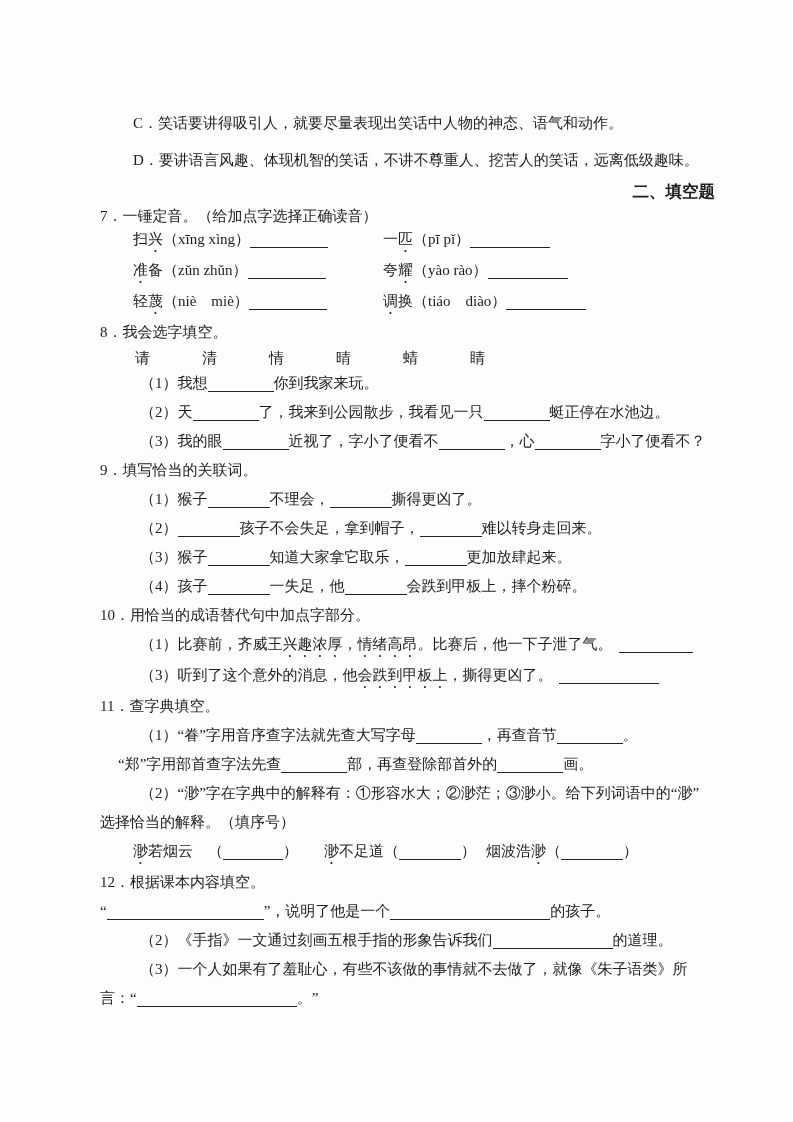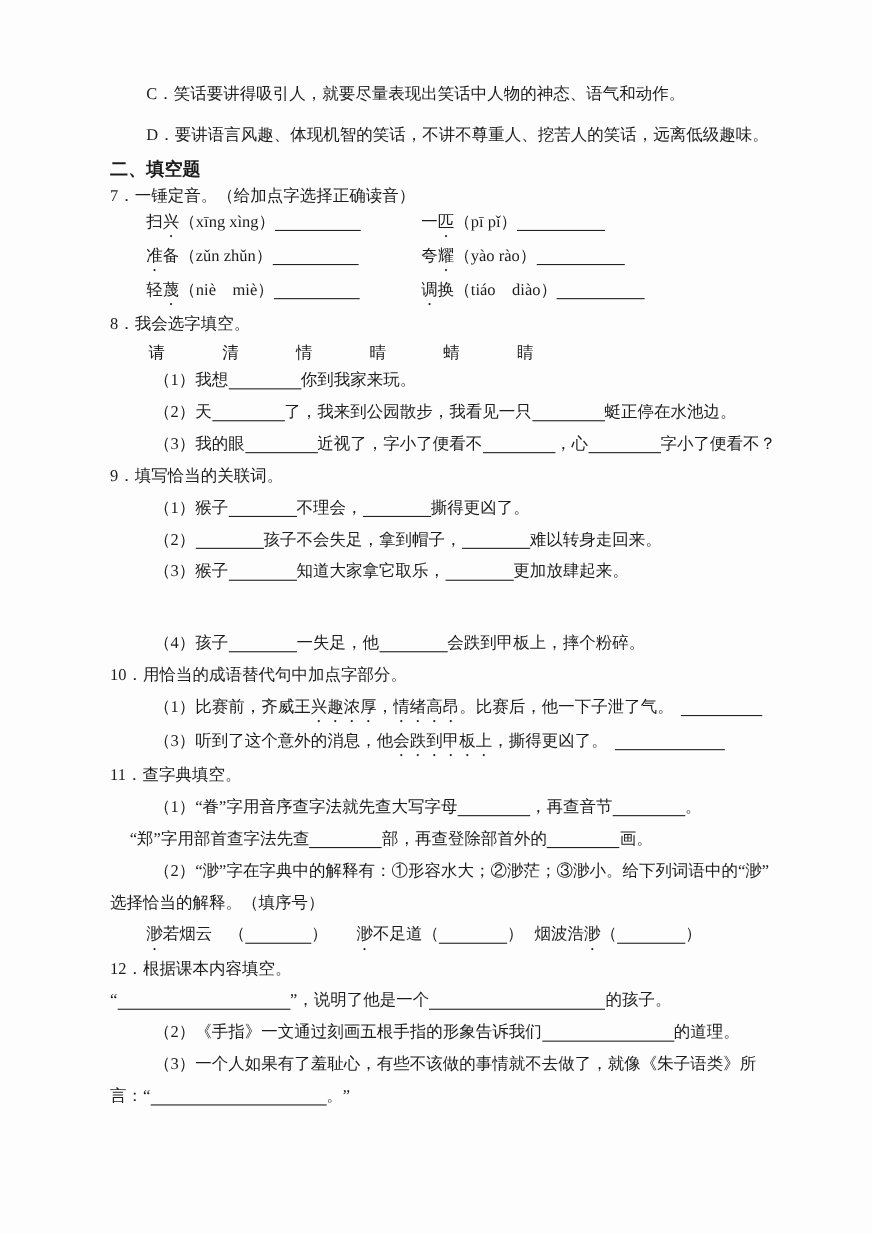--- a/index.html
+++ b/index.html
@@ -2,34 +2,35 @@
 <html lang="zh"><head>
 <meta charset="utf-8">
 <style>
   html,body { margin:0; padding:0; background:#9a9a9a; }
   .page {
     position: relative;
     width: 793px;
     height: 1122px;
     margin: 0 auto;
     box-sizing: border-box;
-    padding: 68px 78px 0 100px;
+    padding: 105px 78px 0 100px;
     background: #fdfdfd;
     color: #1c1c1c;
     font-family: "Liberation Serif", "DejaVu Serif", serif;
     font-size: 15px;
     overflow: hidden;
   }
   .line { line-height: 29px; white-space: nowrap; }
   .line.opt { line-height: 36.5px; }
   .line.hdr {
     font-family: "Liberation Sans", "DejaVu Sans", sans-serif;
     font-weight: 700;
     font-size: 16.5px;
     line-height: 26px;
+    text-align: right;
   }
   .line.t24 { line-height: 24px; }
   .line.t22 { line-height: 22px; }
   .seg { white-space: pre; }
   .em {
     -webkit-text-emphasis: filled dot #1c1c1c;
     -webkit-text-emphasis-position: under;
     text-emphasis: filled dot #1c1c1c;
     text-emphasis-position: under;
     text-emphasis-position: under left;
@@ -56,21 +57,21 @@
     <div class="line" style="padding-left: 33px;"><span class="col" style="width: 250px;"><span class="seg">轻</span><span class="seg em">蔑</span><span class="seg">（niè　miè）</span><span class="blank" style="width: 78px;"></span></span><span class="col"><span class="seg em">调</span><span class="seg">换（tiáo　diào）</span><span class="blank" style="width: 80px;"></span></span></div>
     <div class="line"><span class="seg">8．我会选字填空。</span></div>
     <div class="line t22" style="padding-left: 35px;"><span class="seg">请</span><span class="gap" style="width: 52px;"></span><span class="seg">清</span><span class="gap" style="width: 52px;"></span><span class="seg">情</span><span class="gap" style="width: 52px;"></span><span class="seg">晴</span><span class="gap" style="width: 52px;"></span><span class="seg">蜻</span><span class="gap" style="width: 52px;"></span><span class="seg">睛</span></div>
     <div class="line" style="padding-left: 40px;"><span class="seg">（1）我想</span><span class="blank" style="width: 66px;"></span><span class="seg">你到我家来玩。</span></div>
     <div class="line" style="padding-left: 40px;"><span class="seg">（2）天</span><span class="blank" style="width: 66px;"></span><span class="seg">了，我来到公园散步，我看见一只</span><span class="blank" style="width: 66px;"></span><span class="seg">蜓正停在水池边。</span></div>
     <div class="line" style="padding-left: 40px;"><span class="seg">（3）我的眼</span><span class="blank" style="width: 66px;"></span><span class="seg">近视了，字小了便看不</span><span class="blank" style="width: 66px;"></span><span class="seg">，心</span><span class="blank" style="width: 66px;"></span><span class="seg">字小了便看不？</span></div>
     <div class="line"><span class="seg">9．填写恰当的关联词。</span></div>
     <div class="line" style="padding-left: 40px;"><span class="seg">（1）猴子</span><span class="blank" style="width: 62px;"></span><span class="seg">不理会，</span><span class="blank" style="width: 62px;"></span><span class="seg">撕得更凶了。</span></div>
     <div class="line" style="padding-left: 40px;"><span class="seg">（2）</span><span class="blank" style="width: 62px;"></span><span class="seg">孩子不会失足，拿到帽子，</span><span class="blank" style="width: 62px;"></span><span class="seg">难以转身走回来。</span></div>
     <div class="line" style="padding-left: 40px;"><span class="seg">（3）猴子</span><span class="blank" style="width: 62px;"></span><span class="seg">知道大家拿它取乐，</span><span class="blank" style="width: 62px;"></span><span class="seg">更加放肆起来。</span></div>
-    <div class="line" style="padding-left: 40px; margin-top: 36px;"><span class="seg">（4）孩子</span><span class="blank" style="width: 62px;"></span><span class="seg">一失足，他</span><span class="blank" style="width: 62px;"></span><span class="seg">会跌到甲板上，摔个粉碎。</span></div>
+    <div class="line" style="padding-left: 40px;"><span class="seg">（4）孩子</span><span class="blank" style="width: 62px;"></span><span class="seg">一失足，他</span><span class="blank" style="width: 62px;"></span><span class="seg">会跌到甲板上，摔个粉碎。</span></div>
     <div class="line"><span class="seg">10．用恰当的成语替代句中加点字部分。</span></div>
     <div class="line" style="padding-left: 40px;"><span class="seg">（1）比赛前，齐威王</span><span class="seg em">兴趣浓厚</span><span class="seg">，</span><span class="seg em">情绪高昂</span><span class="seg">。比赛后，他一下子泄了气。</span><span class="gap" style="width: 6px;"></span><span class="blank" style="width: 74px;"></span></div>
     <div class="line" style="padding-left: 40px;"><span class="seg">（3）听到了这个意外的消息，他</span><span class="seg em">会跌到甲板上</span><span class="seg">，撕得更凶了。</span><span class="gap" style="width: 6px;"></span><span class="blank" style="width: 100px;"></span></div>
     <div class="line"><span class="seg">11．查字典填空。</span></div>
     <div class="line" style="padding-left: 40px;"><span class="seg">（1）“眷”字用音序查字法就先查大写字母</span><span class="blank" style="width: 66px;"></span><span class="seg">，再查音节</span><span class="blank" style="width: 66px;"></span><span class="seg">。</span></div>
     <div class="line" style="padding-left: 18px;"><span class="seg">“郑”字用部首查字法先查</span><span class="blank" style="width: 66px;"></span><span class="seg">部，再查登除部首外的</span><span class="blank" style="width: 66px;"></span><span class="seg">画。</span></div>
     <div class="line" style="padding-left: 40px;"><span class="seg">（2）“渺”字在字典中的解释有：①形容水大；②渺茫；③渺小。给下列词语中的“渺”</span></div>
     <div class="line"><span class="seg">选择恰当的解释。（填序号）</span></div>
     <div class="line" style="padding-left: 33px;"><span class="seg em">渺</span><span class="seg">若烟云　（</span><span class="blank" style="width: 60px;"></span><span class="seg">）</span><span class="gap" style="width: 26px;"></span><span class="seg em">渺</span><span class="seg">不足道（</span><span class="blank" style="width: 62px;"></span><span class="seg">）</span><span class="gap" style="width: 10px;"></span><span class="seg">烟波浩</span><span class="seg em">渺</span><span class="seg">（</span><span class="blank" style="width: 62px;"></span><span class="seg">）</span></div>
     <div class="line"><span class="seg">12．根据课本内容填空。</span></div>

